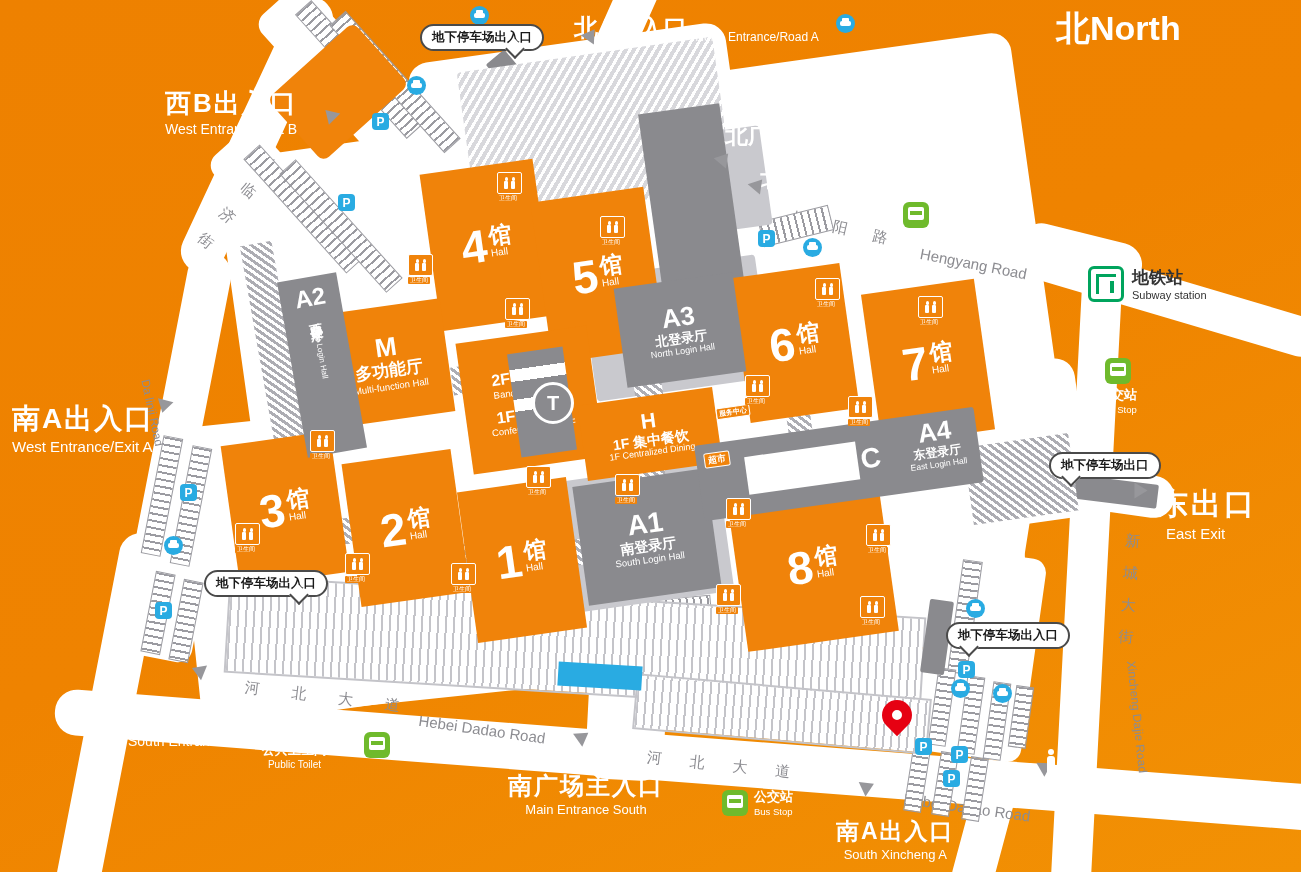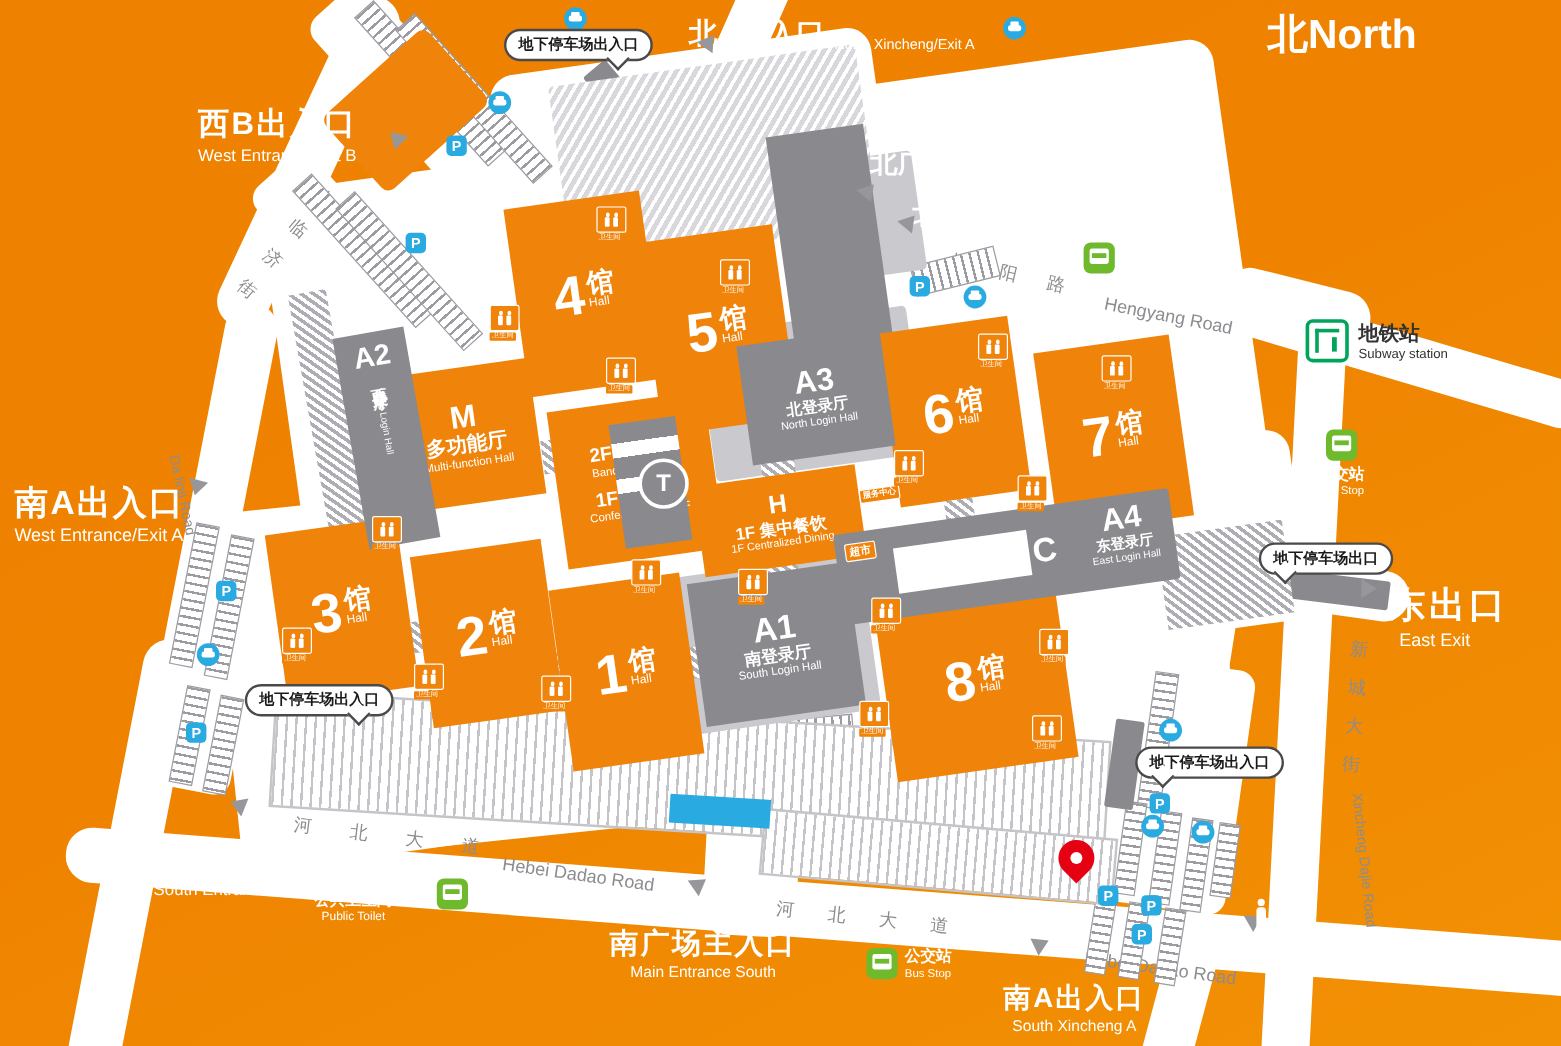--- a/index.html
+++ b/index.html
@@ -271,21 +271,21 @@
   <div class="ramp" style="left:598px;top:515px;width:0;height:0;"></div>
   <div class="ramp" style="left:596px;top:565px;width:0;height:0;"></div>
   <div class="ramp" style="left:508px;top:48px;width:24px;height:78px;transform:rotate(-40deg);"></div>
   <div class="ramp" style="left:600px;top:518px;width:0;height:0;"></div>
   <div class="ramp" style="left:600px;top:512px;width:26px;height:86px;transform:rotate(-6deg);left:602px;top:514px;"></div>
   <div class="ramp" style="left:1030px;top:477px;width:128px;height:24px;transform:rotate(7deg);"></div>
   <div class="ramp" style="left:925px;top:600px;width:24px;height:74px;transform:rotate(8deg);"></div>
 
   <div class="entr inline" style="left:574px;top:12px;align-items:flex-end;">
     <span class="zh-big" style="font-size:24px;">北A出入口</span>
-    <span class="en-small" style="font-size:12px;">North Xincheng/Exit  A</span>
+    <span class="en-small" style="font-size:12px;">North Entrance/Road  A</span>
   </div>
   <div class="northtitle" style="left:1056px;top:6px;font-size:34px;">
     <span>北North</span>
   </div>
   <div class="entr inline" style="left:725px;top:120px;">
     <span class="zh-big" style="font-size:23px;">北广场主入口</span>
     <span class="en-small" style="font-size:12px;">Main Entrance North</span>
   </div>
   <div class="entr inline" style="left:760px;top:163px;">
     <span class="zh-big" style="font-size:23px;">北B出入口</span>

